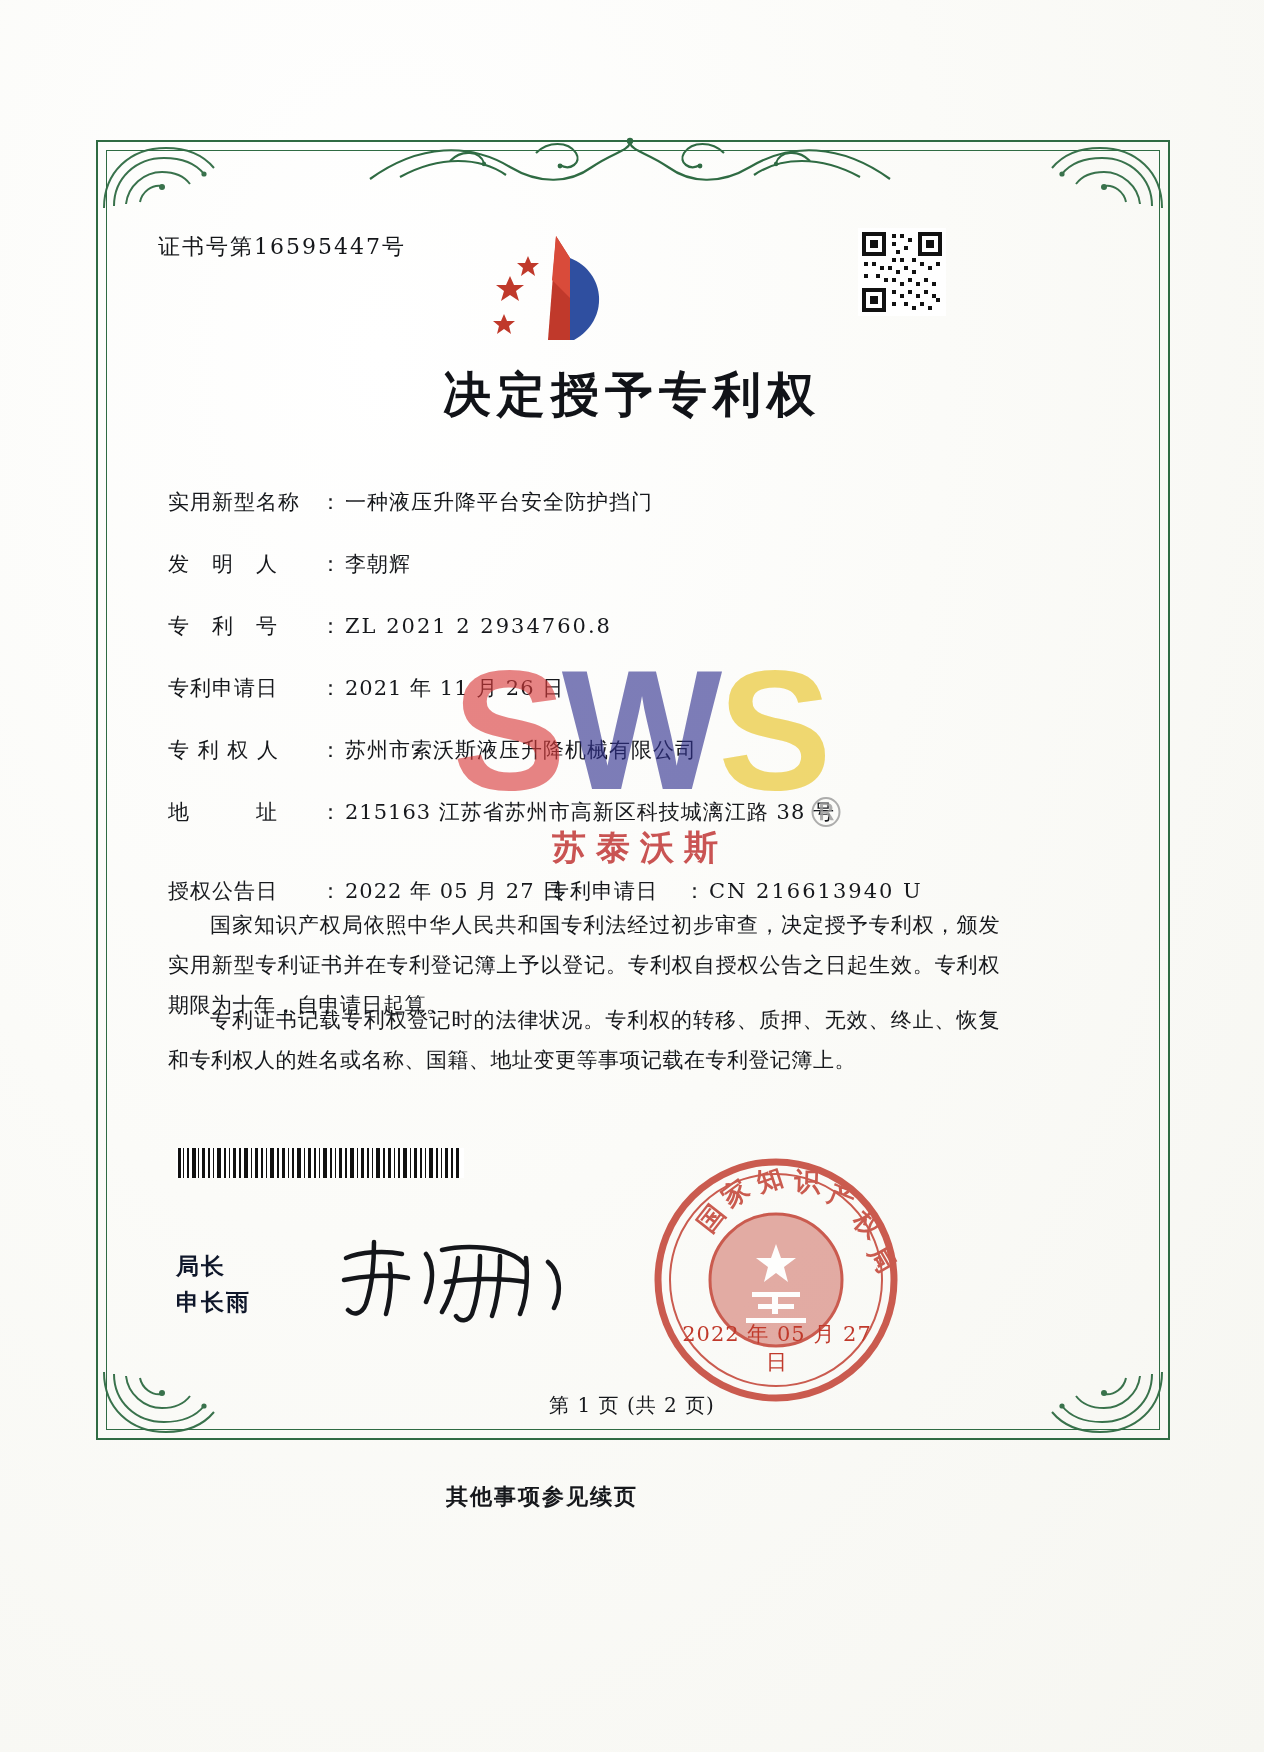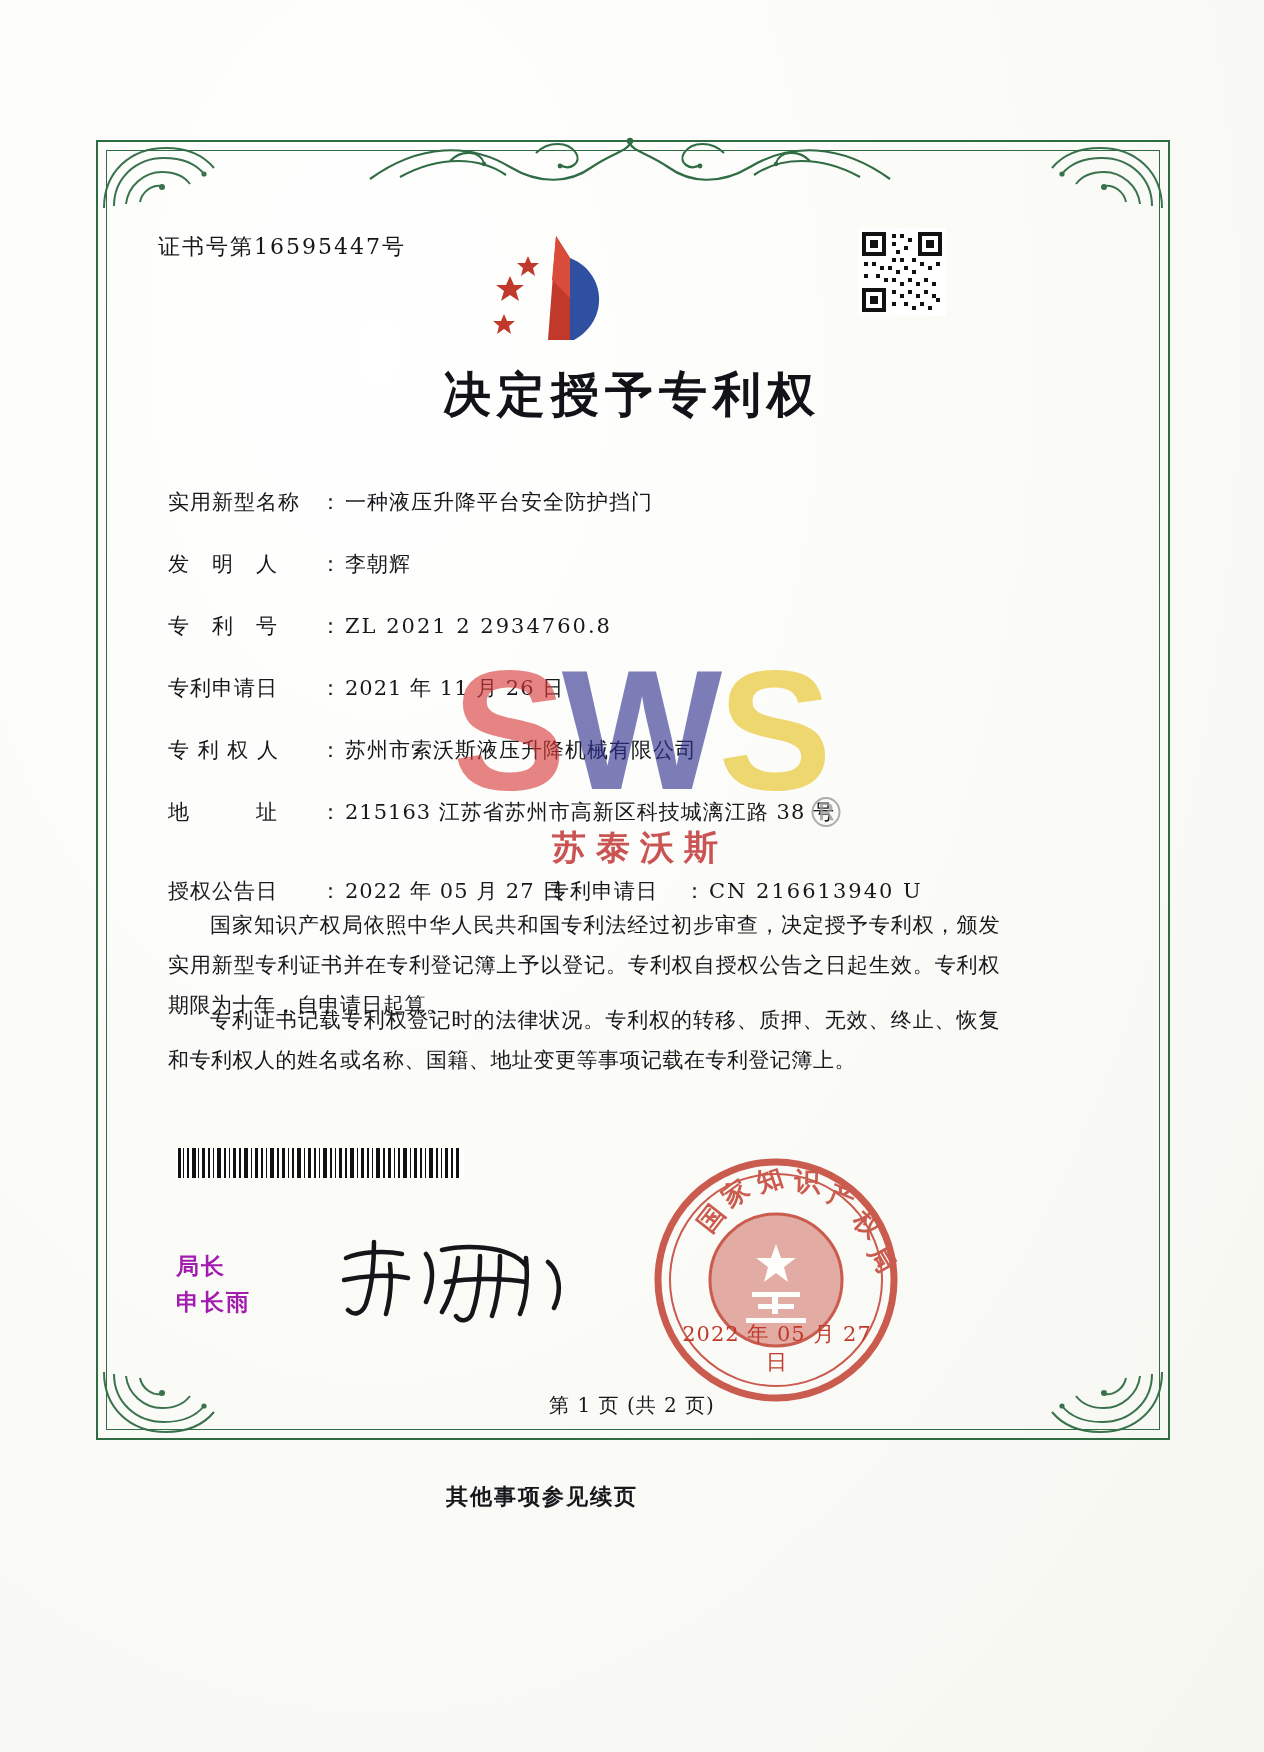--- a/index.html
+++ b/index.html
@@ -182,21 +182,21 @@
 
   
   .sign-label {
     position: absolute;
     left: 176px;
     top: 1248px;
     font-family: "DejaVu Serif", "Liberation Serif", serif;
     font-weight: bold;
     font-size: 23px;
     line-height: 36px;
-    color: #a21caf;
+    color: #0f172a;
     letter-spacing: 2px;
   }
   .signature {
     position: absolute;
     left: 330px;
     top: 1228px;
     width: 250px;
     height: 100px;
     color: #14161a;
   }

